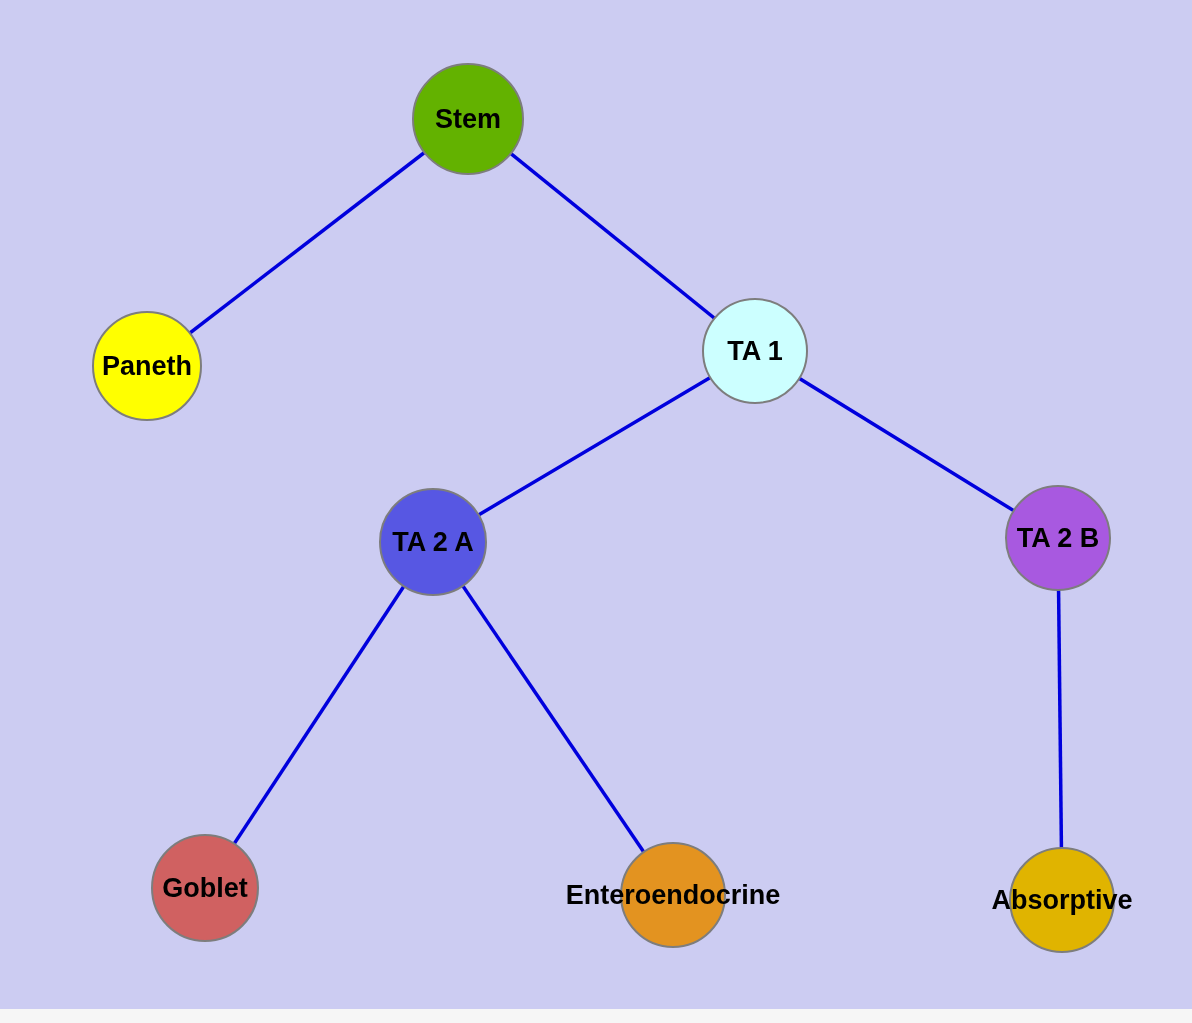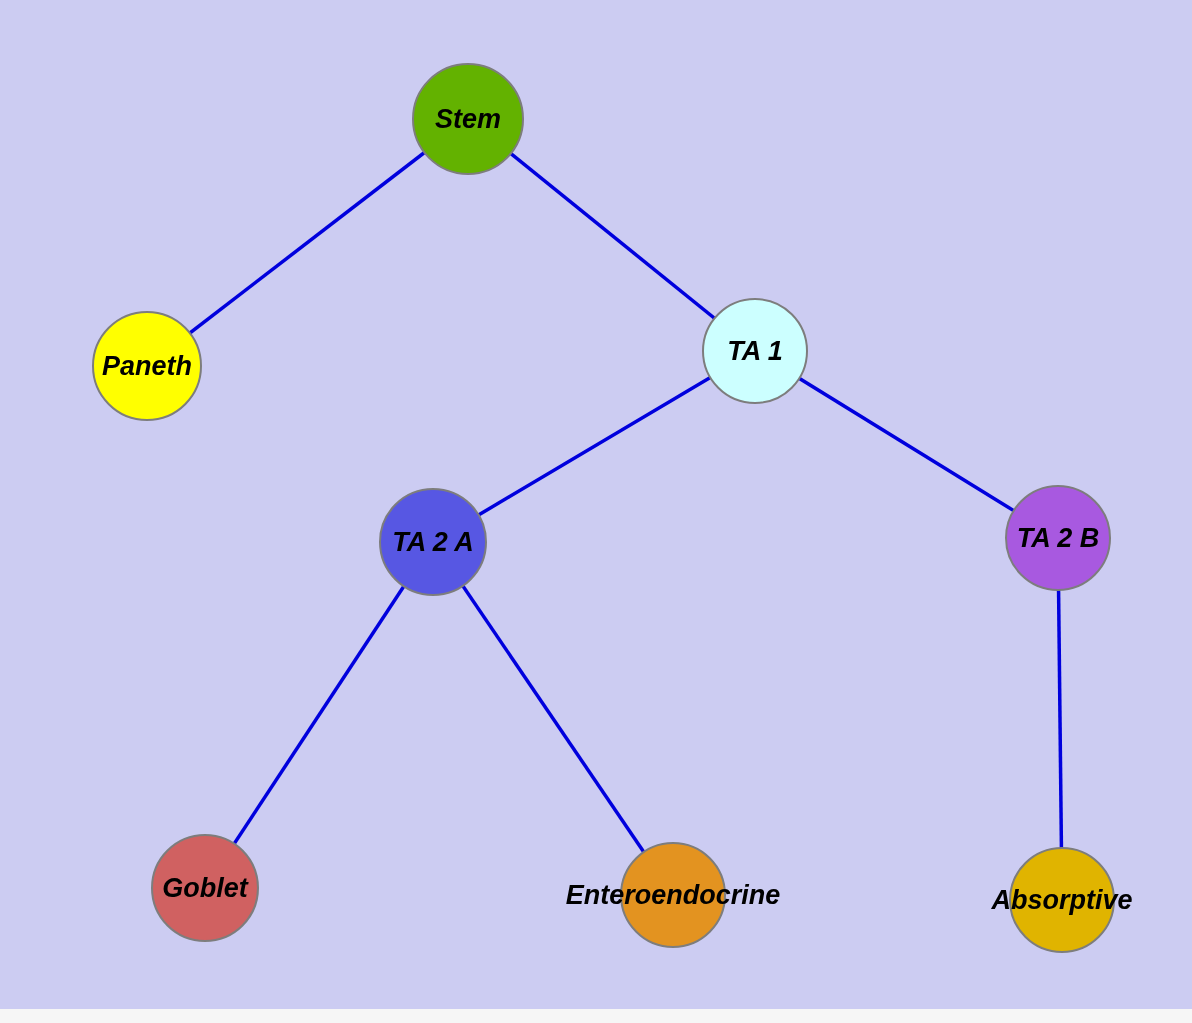--- a/index.html
+++ b/index.html
@@ -6,21 +6,20 @@
     margin: 0;
     padding: 0;
     background: #fdfdfd;
     font-family: "Liberation Sans", sans-serif;
   }
   .stage {
     position: relative;
     width: 1192px;
     height: 1023px;
     overflow: hidden;
-    font-style: italic;
   }
   .diagram-canvas {
     display: block;
   }
   .node-label {
     font-family: "Liberation Sans", "DejaVu Sans", sans-serif;
     font-weight: bold;
     font-size: 27px;
     fill: #000000;
     pointer-events: none;

